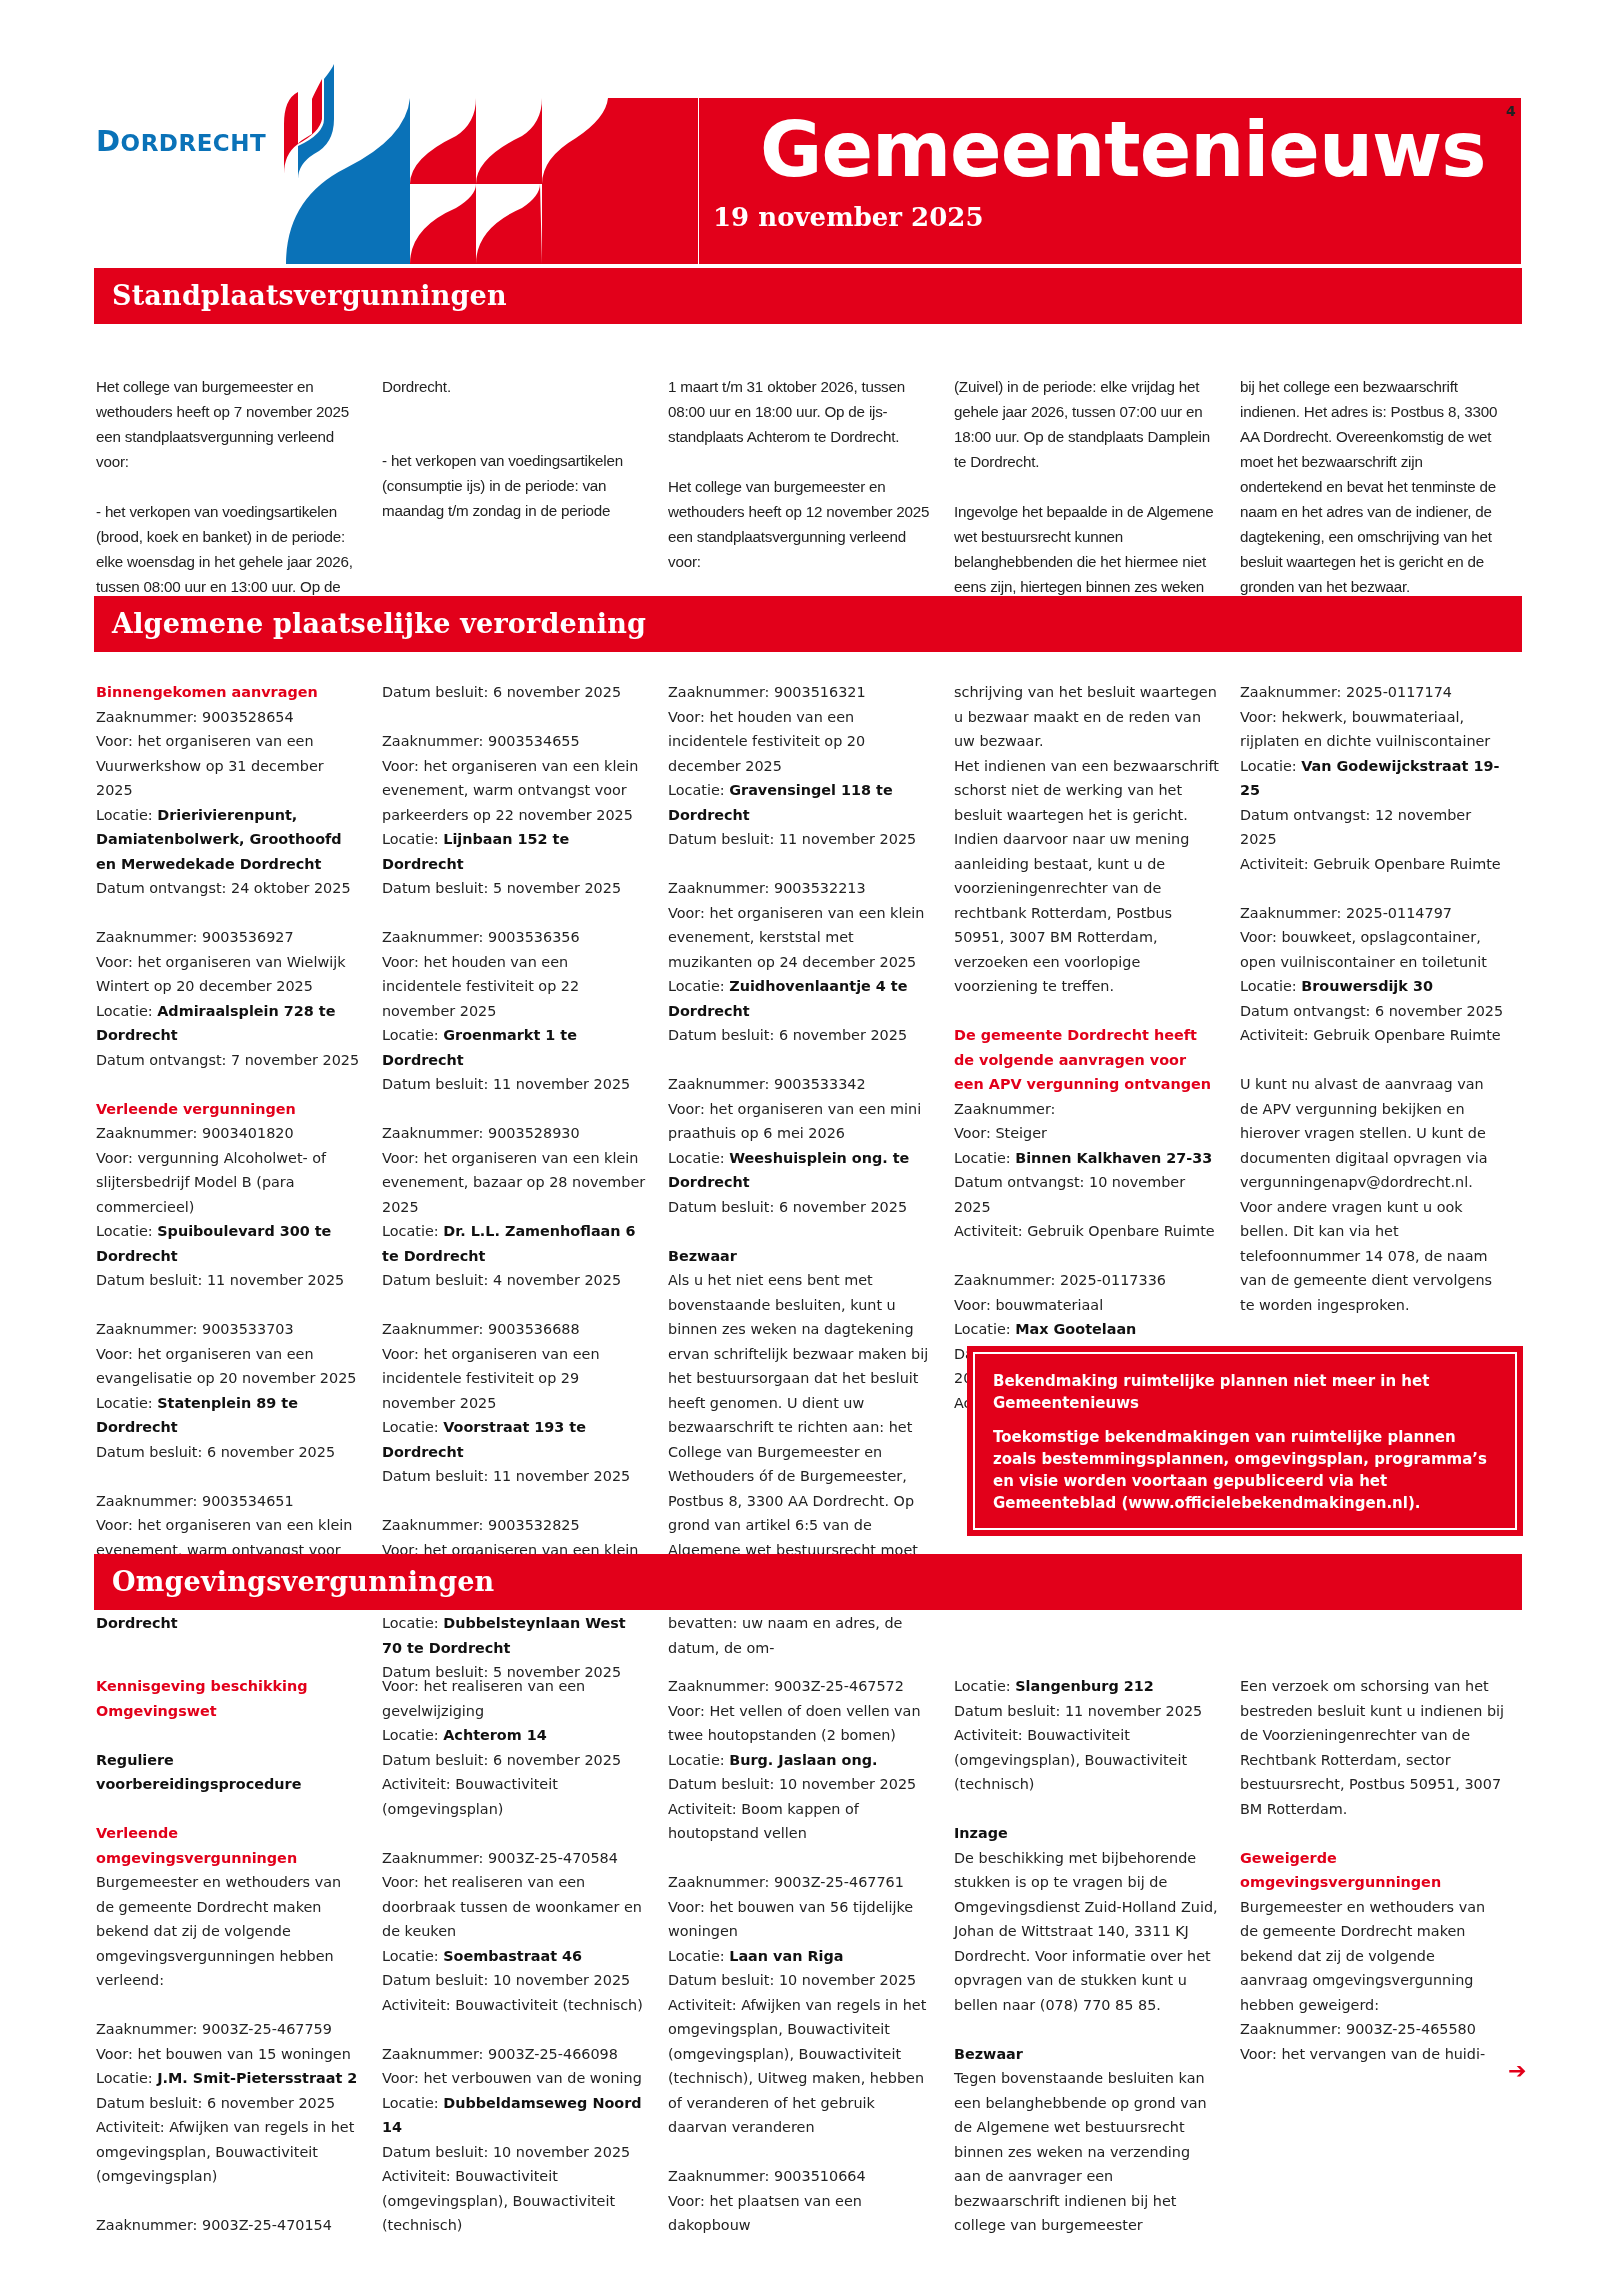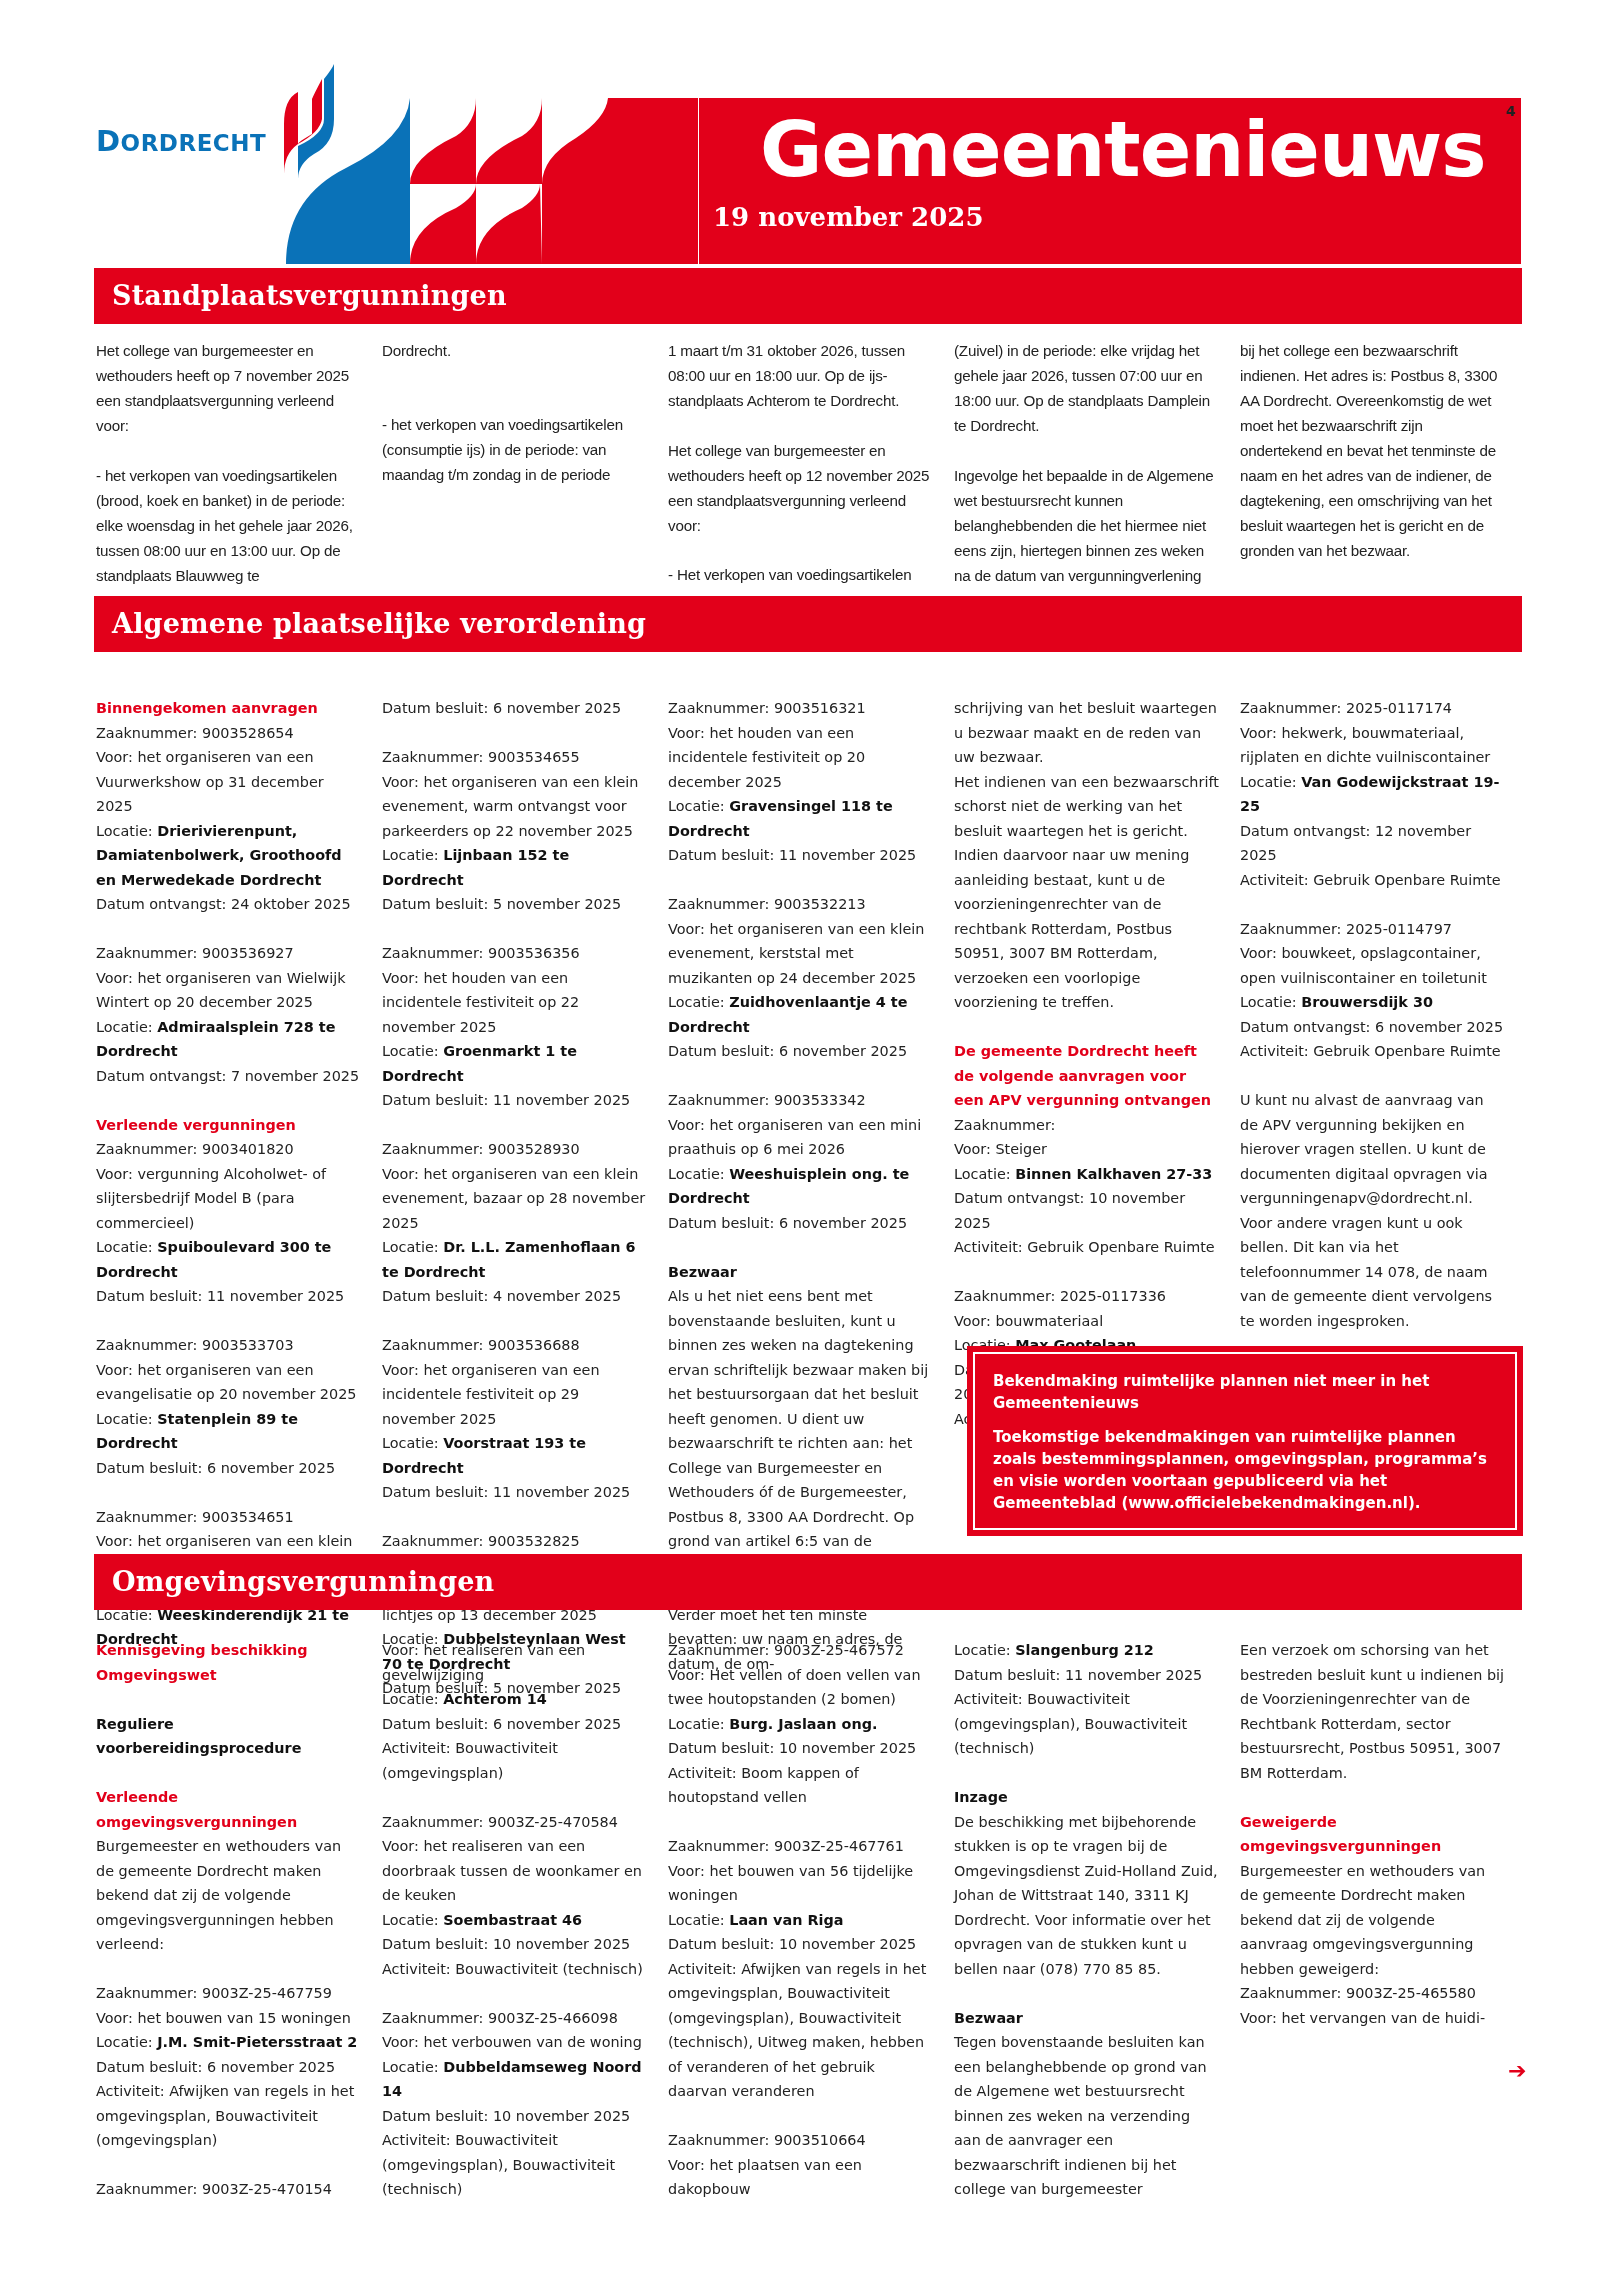--- a/index.html
+++ b/index.html
@@ -18,21 +18,21 @@
   .masthead-title { position: absolute; left: 14px; top: 10px; color: #ffffff; font-family: "DejaVu Sans", sans-serif; font-weight: bold; font-size: 76px; letter-spacing: -1px; line-height: 1.1; margin-left: 47px; }
   .masthead-date { position: absolute; left: 14px; top: 104px; color: #ffffff; font-family: "DejaVu Serif", serif; font-weight: bold; font-size: 26px; }
   .page-number { position: absolute; left: 1506px; top: 103px; font-size: 14px; font-weight: bold; color: #222; }
 
   
   .section-bar { position: absolute; left: 94px; width: 1428px; height: 56px; background: #e2001a; }
   .section-bar h2 { color: #ffffff; font-family: "DejaVu Serif", serif; font-weight: bold; font-size: 27px; line-height: 56px; padding-left: 18px; letter-spacing: 0.2px; }
 
   
   .cols { position: absolute; left: 96px; width: 1430px; display: flex; }
-  .col { width: 290px; padding-right: 20px; font-size: 14.4px; line-height: 24.5px; color: #222; }
+  .col { width: 290px; padding-right: 20px; font-size: 14.4px; line-height: 24.5px; color: #222; margin-top: 36px; }
   .col p { margin: 0; }
   .col .gap { height: 24.5px; }
   .col b { font-weight: bold; color: #111; }
   .red-head { color: #e2001a; font-weight: bold; }
   .dark-head { color: #111; font-weight: bold; }
 
   .cols.condensed .col { font-family: "Liberation Sans", sans-serif; font-size: 15.2px; line-height: 25px; letter-spacing: -0.2px; }
 
   
   .notice { position: absolute; left: 967px; top: 1346px; width: 556px; height: 190px; background: #e2001a; padding: 6px; }
@@ -99,21 +99,21 @@
   </div>
   <div class="col">
     <p>bij het college een bezwaarschrift indienen. Het adres is: Postbus 8, 3300 AA Dordrecht. Overeenkomstig de wet moet het bezwaarschrift zijn ondertekend en bevat het tenminste de naam en het adres van de indiener, de dagtekening, een omschrijving van het besluit waartegen het is gericht en de gronden van het bezwaar.</p>
   </div>
 </div>
 
 <div class="section-bar" style="top:596px;">
   <h2>Algemene plaatselijke verordening</h2>
 </div>
 
-<div class="cols" style="top:696px;justify-content:flex-end;">
+<div class="cols" style="top:644px;justify-content:flex-end;">
 
   <div class="col">
     <p class="red-head">Binnengekomen aanvragen</p>
     <div>
       <p><span>Zaaknummer: </span><span>9003528654</span></p>
       <p><span>Voor: </span><span>het organiseren van een Vuurwerkshow op 31 december 2025</span></p>
       <p><span>Locatie: </span><b>Drierivierenpunt, Damiatenbolwerk, Groothoofd en Merwedekade Dordrecht</b></p>
       <p><span>Datum ontvangst: </span><span>24 oktober 2025</span></p>
     </div>
     <div class="gap"></div>

